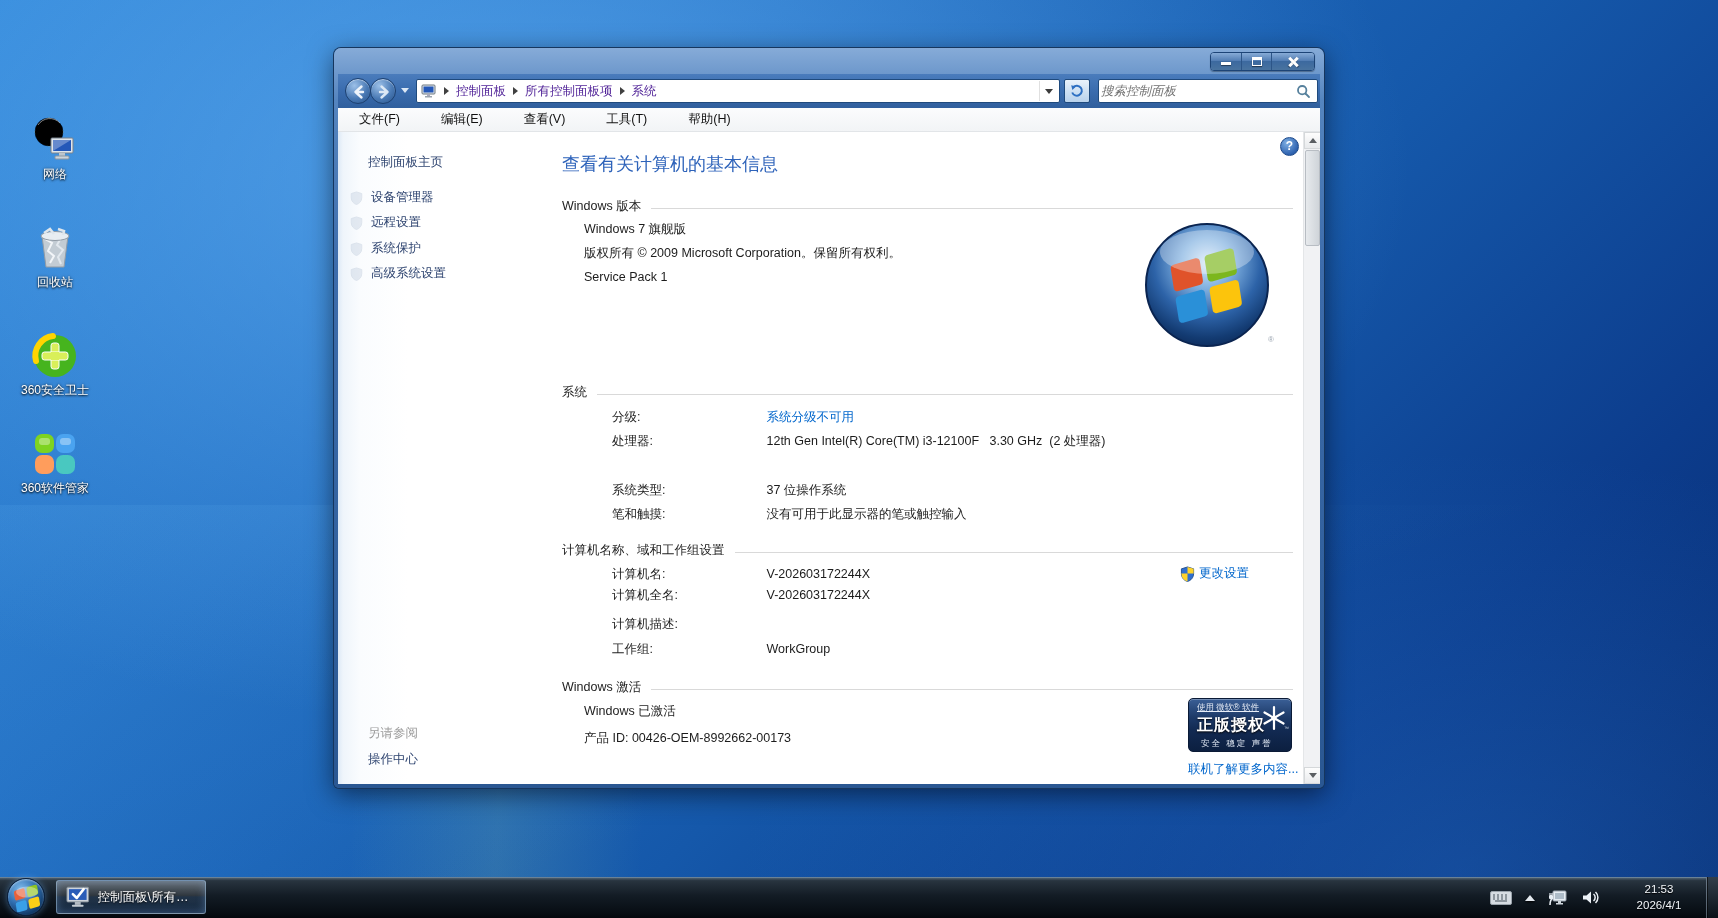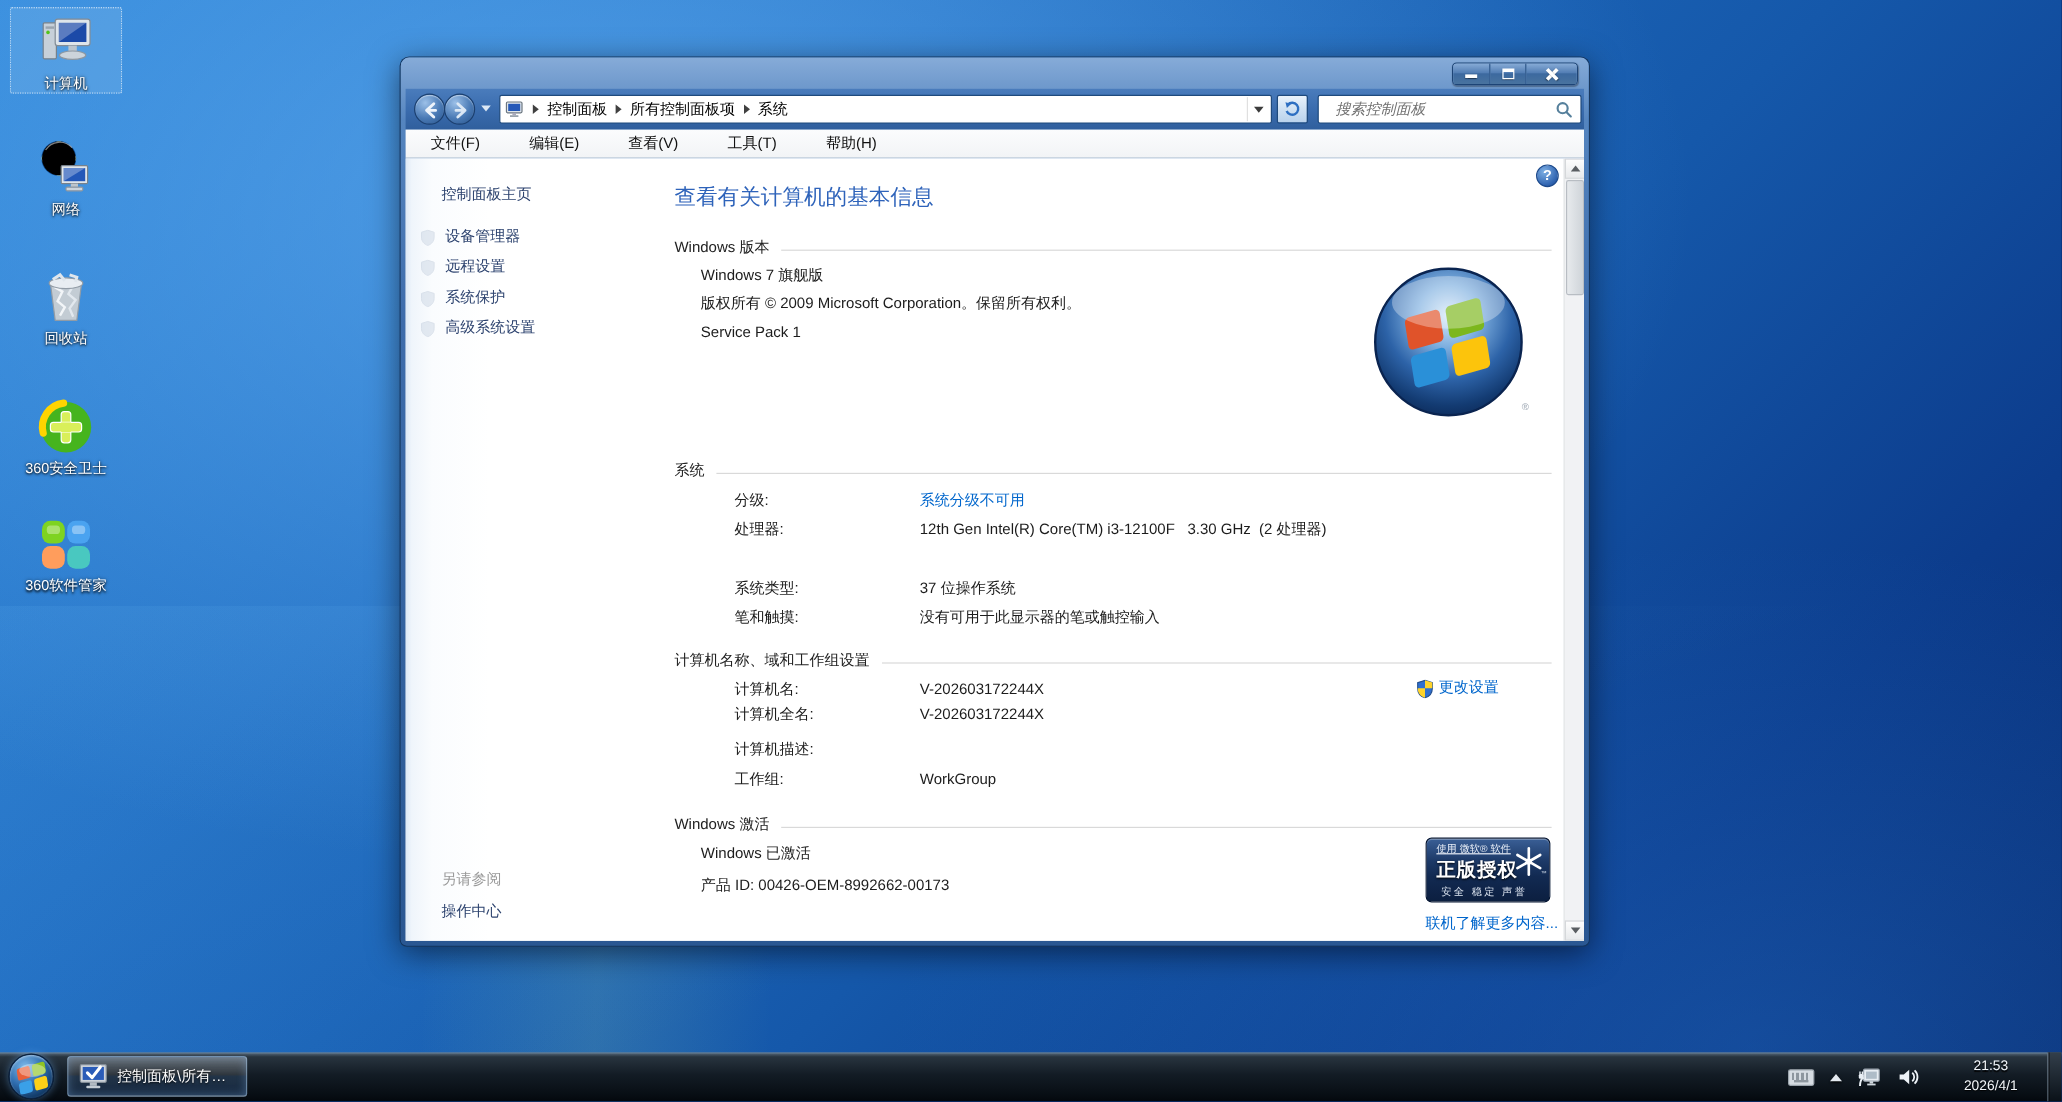--- a/index.html
+++ b/index.html
@@ -44,30 +44,30 @@
   .toolbar { position:absolute; left:4px; right:4px; top:26px; height:34px;
     background:linear-gradient(180deg,#4a7cbc 0%, #3a6cae 50%, #305f9d 100%); }
   .navcircle { position:absolute; top:4px; width:26px; height:26px; border-radius:50%;
     background:radial-gradient(circle at 35% 28%, #9cc0e8, #4a7ab5 55%, #27538c 100%);
     border:1px solid #1c4070; box-shadow:inset 0 1px 1px rgba(255,255,255,.5); }
   .nav-back { left:7px; }
   .nav-fwd  { left:32px; }
   .navcircle svg { position:absolute; left:4px; top:4px; }
   .hist-drop { position:absolute; left:63px; top:14px; width:0; height:0; border-left:4px solid transparent; border-right:4px solid transparent; border-top:5px solid #dce8f5; }
 
-  .addr { position:absolute; left:78px; top:5px; width:644px; height:24px; background:#fff; border:1px solid #1f4a7d; border-radius:2px; display:flex; align-items:center; padding:0 2px 0 4px; font-size:12.5px; color:#000000; }
+  .addr { position:absolute; left:78px; top:5px; width:644px; height:24px; background:#fff; border:1px solid #1f4a7d; border-radius:2px; display:flex; align-items:center; padding:0 2px 0 4px; font-size:12.5px; color:#4c1d95; }
   .crumb-sep { width:0; height:0; border-top:4px solid transparent; border-bottom:4px solid transparent; border-left:5px solid #404040; margin:0 7px; }
   .crumb { white-space:nowrap; cursor:default; }
   .addr-drop { margin-left:auto; width:18px; height:20px; display:flex; align-items:center; justify-content:center; border-left:1px solid #e0e0e0; }
   .addr-drop i { width:0; height:0; border-left:4px solid transparent; border-right:4px solid transparent; border-top:5px solid #3c3c3c; }
   .refresh { position:absolute; left:726px; top:5px; width:26px; height:24px; border:1px solid #1f4a7d; border-radius:2px;
     background:linear-gradient(180deg,#e9f2fb 0%, #cfe1f3 50%, #b9d2ec 100%); display:flex; align-items:center; justify-content:center; }
 
   .searchbox { position:absolute; left:760px; top:5px; width:220px; height:24px; background:#fff; border:1px solid #1f4a7d; border-radius:2px; display:flex; align-items:center; }
-  .searchbox input { flex:1; border:none; outline:none; height:20px; padding:0 14px; font-size:12.5px; font-family:inherit; background:transparent; }
+  .searchbox input { flex:1; border:none; outline:none; height:20px; padding:0 2px; font-size:12.5px; font-family:inherit; background:transparent; }
   .searchbox input::placeholder { color:#707070; font-style:italic; }
   .mag { margin-right:6px; }
 
   
   .menubar { position:absolute; left:4px; right:4px; top:60px; height:24px; background:linear-gradient(180deg,#fbfcfd,#f2f4f6); border-bottom:1px solid #e2e5e8; display:flex; align-items:center; padding-left:12px; font-size:12.5px; color:#111;gap:23px; }
   .menu-item { padding:3px 9px; cursor:default; }
 
   
   .content { position:absolute; left:4px; right:4px; top:84px; bottom:4px; background:#fff; display:flex; overflow:hidden; }
 
@@ -137,35 +137,20 @@
   .tray-ico { cursor:pointer; }
 
   .clock { position:absolute; right:24px; top:4px; width:70px; text-align:center; color:#f2f6fa; font-size:11.5px; line-height:16px; text-shadow:0 1px 1px #000; cursor:default; }
   .show-desk { position:absolute; right:0; top:0; width:12px; height:41px; background:linear-gradient(180deg,#333f4b,#0a1118); border-left:1px solid rgba(190,210,230,.4); box-shadow:inset 1px 0 0 rgba(0,0,0,.6); cursor:pointer; }
 </style>
 </head>
 <body>
 
 <div class="desktop">
 
-  <div class="dicon selected" style="top:6px;">
-    <div class="art">
-      <svg width="50" height="50" viewBox="0 0 50 50">
-        <rect x="6" y="9" width="11" height="30" rx="1" fill="#c7d0d9" stroke="#77818b"></rect>
-        <rect x="8" y="12" width="7" height="2" fill="#9aa5af"></rect>
-          <circle cx="10" cy="17" r="1.5" fill="#52c41a"></circle>
-        <rect x="16" y="6" width="29" height="22" rx="2" fill="#dfe5ea" stroke="#828c96"></rect>
-        <rect x="19" y="9" width="23" height="16" fill="#1c4aa8"></rect>
-        <path d="M19 9 L42 9 L19 25 Z" fill="rgba(255,255,255,.28)"></path>
-        <rect x="27" y="28" width="7" height="5" fill="#bcc5cd"></rect>
-        <ellipse cx="30.5" cy="36" rx="11" ry="3.5" fill="#ccd4db" stroke="#8d97a1"></ellipse>
-      </svg>
-    </div>
-    <span class="lbl">计算机</span>
-  </div>
 
   <div class="dicon" style="top:220px;">
     <div class="art">
       <svg width="50" height="50" viewBox="0 0 50 50">
         <path d="M12 13 L38 13 L34 44 L16 44 Z" fill="#c3ccd4" stroke="#929ca6"></path>
         <path d="M15 16 L22 20 L18 28 L24 33 L20 40" stroke="#f2f5f8" fill="none" stroke-width="2"></path>
         <path d="M31 15 L27 22 L33 27 L28 34 L31 41" stroke="#e2e8ee" fill="none" stroke-width="2"></path>
         <ellipse cx="25" cy="13" rx="14" ry="4.5" fill="#e8edf2" stroke="#929ca6"></ellipse>
         <path d="M14 10 L20 6 L24 11 M28 6 L34 8 L33 12" stroke="#dfe6ec" fill="none" stroke-width="2.5"></path>
       </svg>

